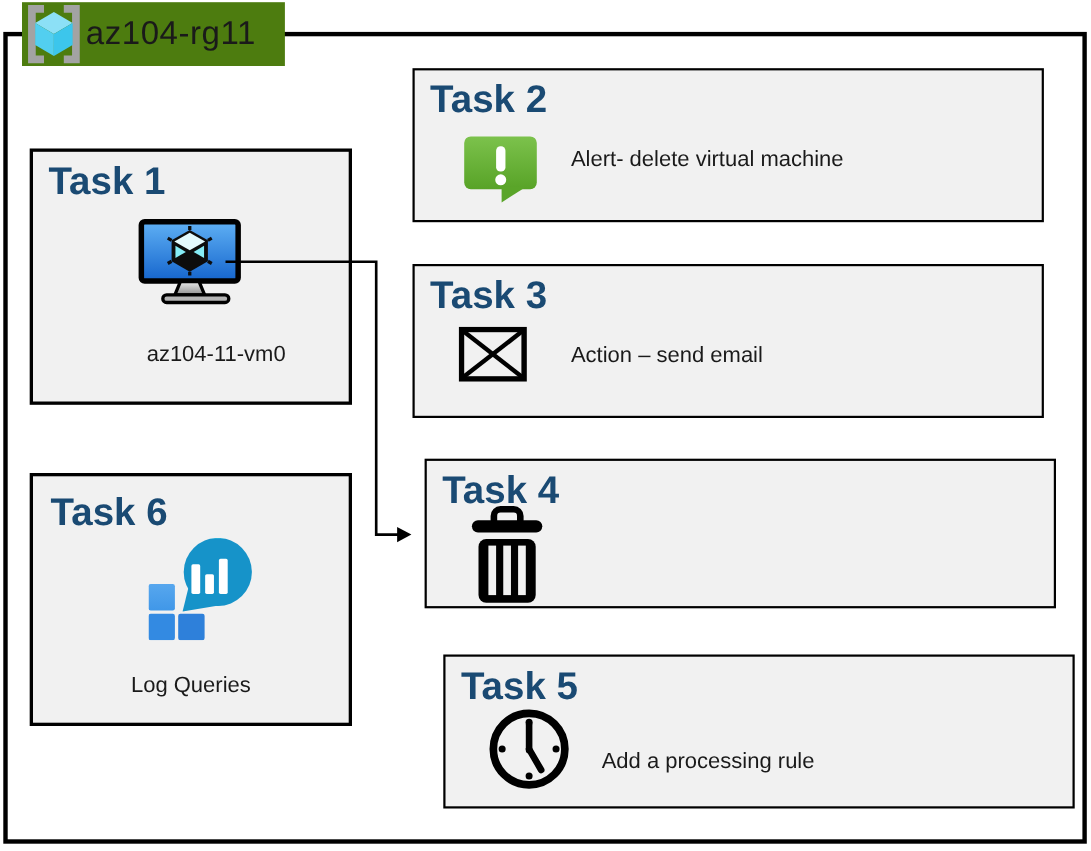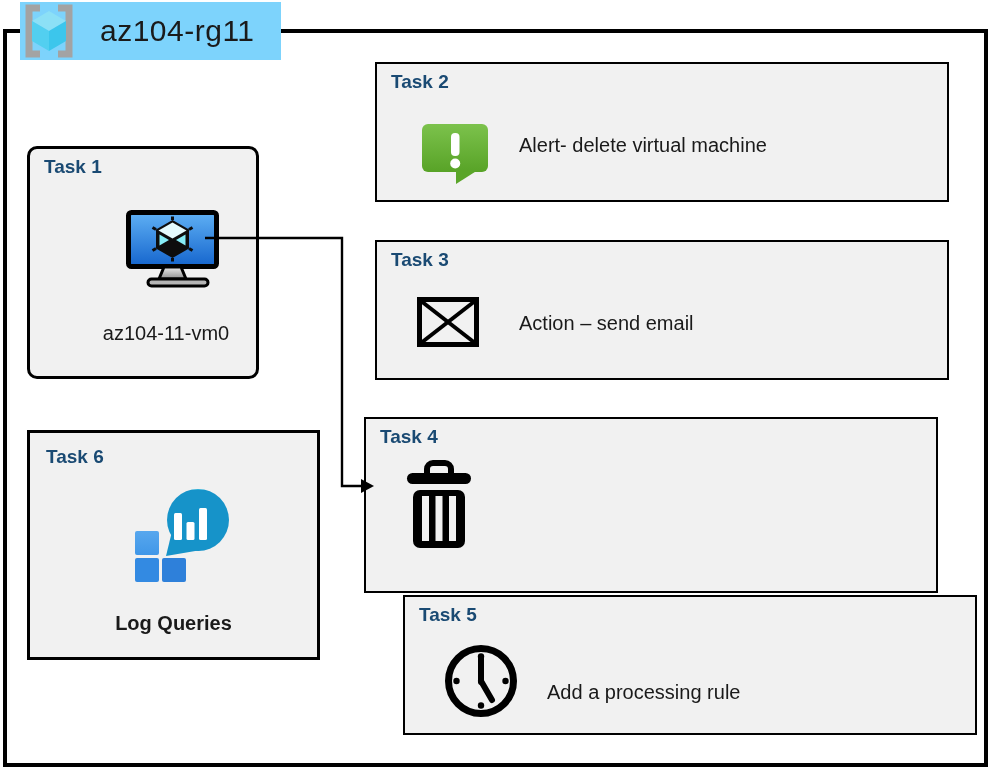--- a/index.html
+++ b/index.html
@@ -7,47 +7,47 @@
   .canvas{
     position:relative;width:992px;height:774px;background:#ffffff;
     font-family:"Liberation Sans",sans-serif;overflow:hidden;
   }
   .outer-border{
     position:absolute;left:3px;top:29px;width:985px;height:738px;
     border:4px solid #000;background:transparent;
   }
   .rg-header{
     position:absolute;left:20px;top:2px;height:58px;
-    display:flex;align-items:center;gap:22px;
-    background:#7dd3fc;padding-right:26px;z-index:3;
+    display:flex;align-items:center;
+    background:#4d7c0f;padding-right:26px;z-index:3;
   }
   .rg-title{
     font-size:30px;color:#1a1a1a;letter-spacing:0.5px;white-space:nowrap;
   }
   .task-box{
     position:absolute;background:#f1f1f1;z-index:2;
   }
   .task-box.left{border:3px solid #000;}
   .task-box.right{border:2px solid #000;}
   .task-title{
     position:absolute;left:14px;top:7px;
-    font-size:19px;font-weight:bold;color:#1a4a73;white-space:nowrap;
+    font-size:35px;font-weight:bold;color:#1a4a73;white-space:nowrap;
   }
   .task-label{
     position:absolute;font-size:20px;line-height:36px;color:#1a1a1a;white-space:nowrap;
   }
   .center-label{left:0;width:100%;text-align:center;}
   .row-label{left:142px;}
   .icon{position:absolute;display:block;}
-  #task1-box{left:27px;top:146px;width:232px;height:233px;border-radius:10px;}
+  #task1-box{left:27px;top:135px;width:293px;height:233px;}
   #task6-box{left:27px;top:430px;width:293px;height:230px;}
   #task6-box .task-title{top:13px;left:16px;}
   #task2-box{left:375px;top:62px;width:574px;height:140px;}
   #task3-box{left:375px;top:240px;width:574px;height:140px;}
-  #task4-box{left:364px;top:417px;width:574px;height:176px;}
+  #task4-box{left:386px;top:417px;width:574px;height:136px;}
   #task5-box{left:375px;top:595px;width:574px;height:140px;margin-left:28px;}
   .connector{
     position:absolute;left:0;top:0;width:992px;height:774px;
     z-index:4;pointer-events:none;
   }
 </style>
 </head>
 <body>
 
 <div class="canvas">
@@ -112,21 +112,21 @@
       </defs>
       <rect x="0" y="42" width="24" height="24" rx="2" fill="url(#laSq)"></rect>
       <rect x="0" y="69" width="24" height="24" rx="2" fill="#338ae2"></rect>
       <rect x="27" y="69" width="24" height="24" rx="2" fill="#2e80da"></rect>
       <circle cx="63" cy="31" r="31" fill="url(#laCyan)"></circle>
       <polygon points="31,67 40,30 72,60" fill="url(#laCyan)"></polygon>
       <rect x="39" y="24" width="8" height="27" rx="1.5" fill="#ffffff"></rect>
       <rect x="51.5" y="33" width="8" height="18" rx="1.5" fill="#ffffff"></rect>
       <rect x="64" y="19" width="8" height="32" rx="1.5" fill="#ffffff"></rect>
     </svg>
-    <div class="task-label center-label" style="top:172px;font-weight:bold;">Log Queries</div>
+    <div class="task-label center-label" style="top:172px;">Log Queries</div>
   </div>
 
   <div class="task-box right" id="task2-box">
     <div class="task-title">Task 2</div>
     <svg class="icon" style="left:43px;top:58px;" width="70" height="64" viewBox="0 0 70 64">
       <defs>
         <linearGradient id="alertGreen" x1="0" y1="0" x2="0" y2="1">
           <stop offset="0" stop-color="#7cc24c"></stop>
             <stop offset="1" stop-color="#58a327"></stop>
         </linearGradient>

